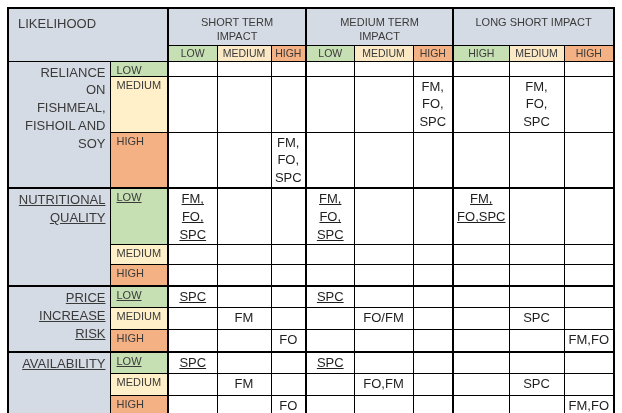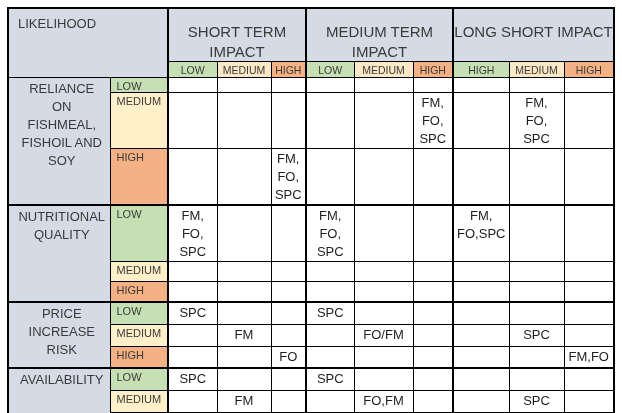--- a/index.html
+++ b/index.html
@@ -26,35 +26,35 @@
   th.likelihood{
     background:var(--header-bg,#D5DBE4);
     text-align:left;vertical-align:top;
     padding:7px 4px 0 9px;
     font-size:13px;color:var(--label-text,#3a3a3a);
   }
   
   th.group{
     background:var(--header-bg,#D5DBE4);
     vertical-align:top;
-    padding-top:13px;
-    font-size:15px;line-height:1.3;
+    padding-top:6px;
+    font-size:11px;line-height:1.3;
     white-space:pre-line;
     color:var(--label-text,#3a3a3a);
   }
   
   th.sub{
     font-size:10.5px;text-align:center;vertical-align:middle;
     color:var(--label-text,#3a3a3a);
     padding:1px 0;
   }
   
   td.catcell{
     background:var(--header-bg,#D5DBE4);
-    text-align:center;
+    text-align:right;
     padding:2px 4px 0 9px;
     font-size:13px;line-height:1.38;
     white-space:pre-line;
     color:var(--label-text,#3a3a3a);
   }
   
   td.level{
     font-size:11px;text-align:left;
     padding:2px 2px 0 6px;
     color:var(--label-text,#3a3a3a);
@@ -66,21 +66,21 @@
     line-height:1.38;
     white-space:pre-line;
     background:#fff;
     color:var(--data-text,#1f1f1f);
   }
   .tone-green{background:var(--low-green,#C6E0B4);}
   .tone-yellow{background:var(--medium-yellow,#FFF0C9);margin-top:33px;}
   th.tone-yellow{background:var(--medium-yellow-header,#FBE9C6);}
   .tone-orange{background:var(--high-orange,#F4B183);}
   .gsep{border-left:2px solid var(--border,#000);}
-  .ctop td, td.ctop{border-top:2px solid var(--border,#000);}
+  .ctop td, td.ctop{border-top:2px solid var(--border,#000);text-decoration:underline;}
 </style>
 </head>
 <body>
 
 <div class="page">
   <table class="matrix">
     <colgroup>
       <col style="width:102px">
         <col style="width:58px">
       <col style="width:49px">

